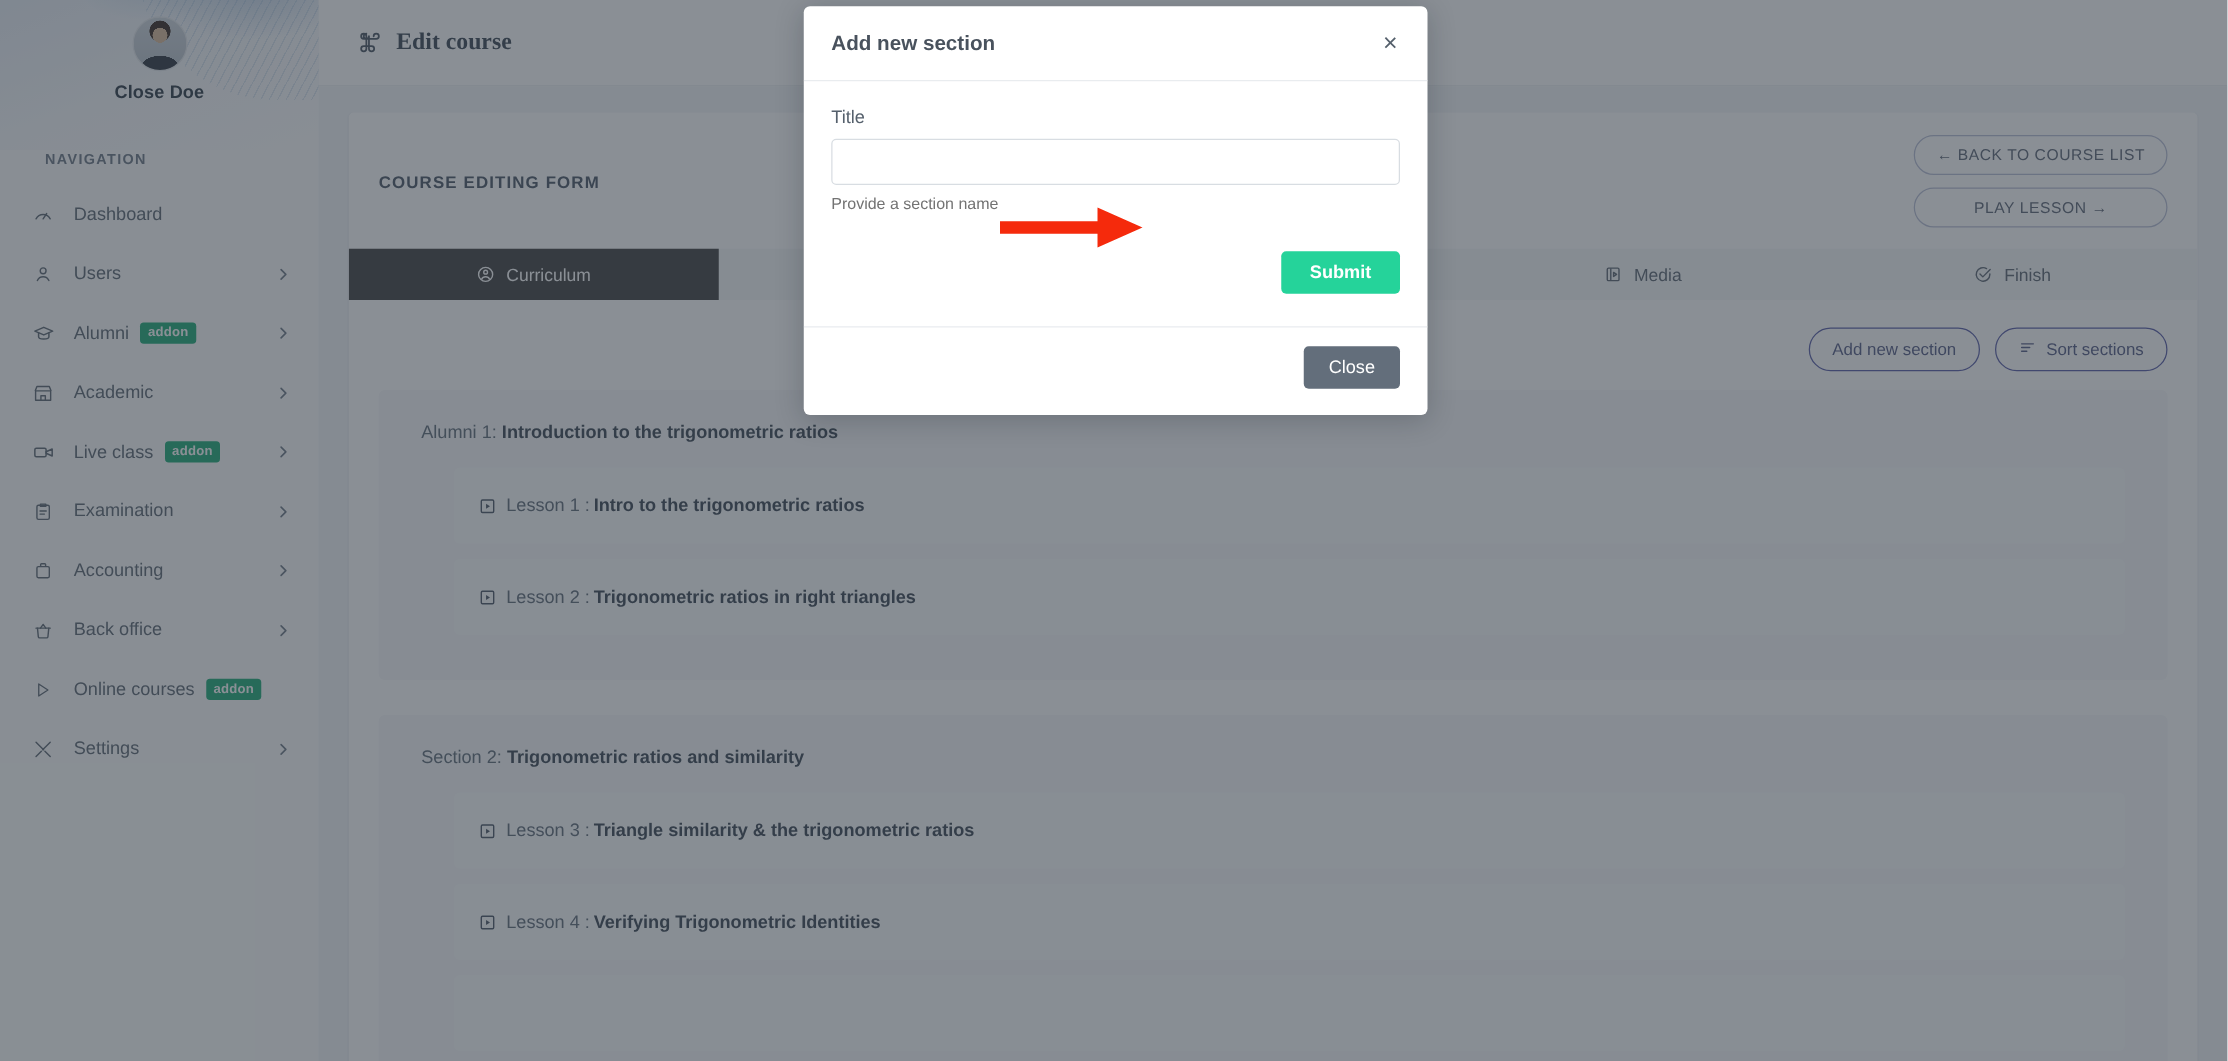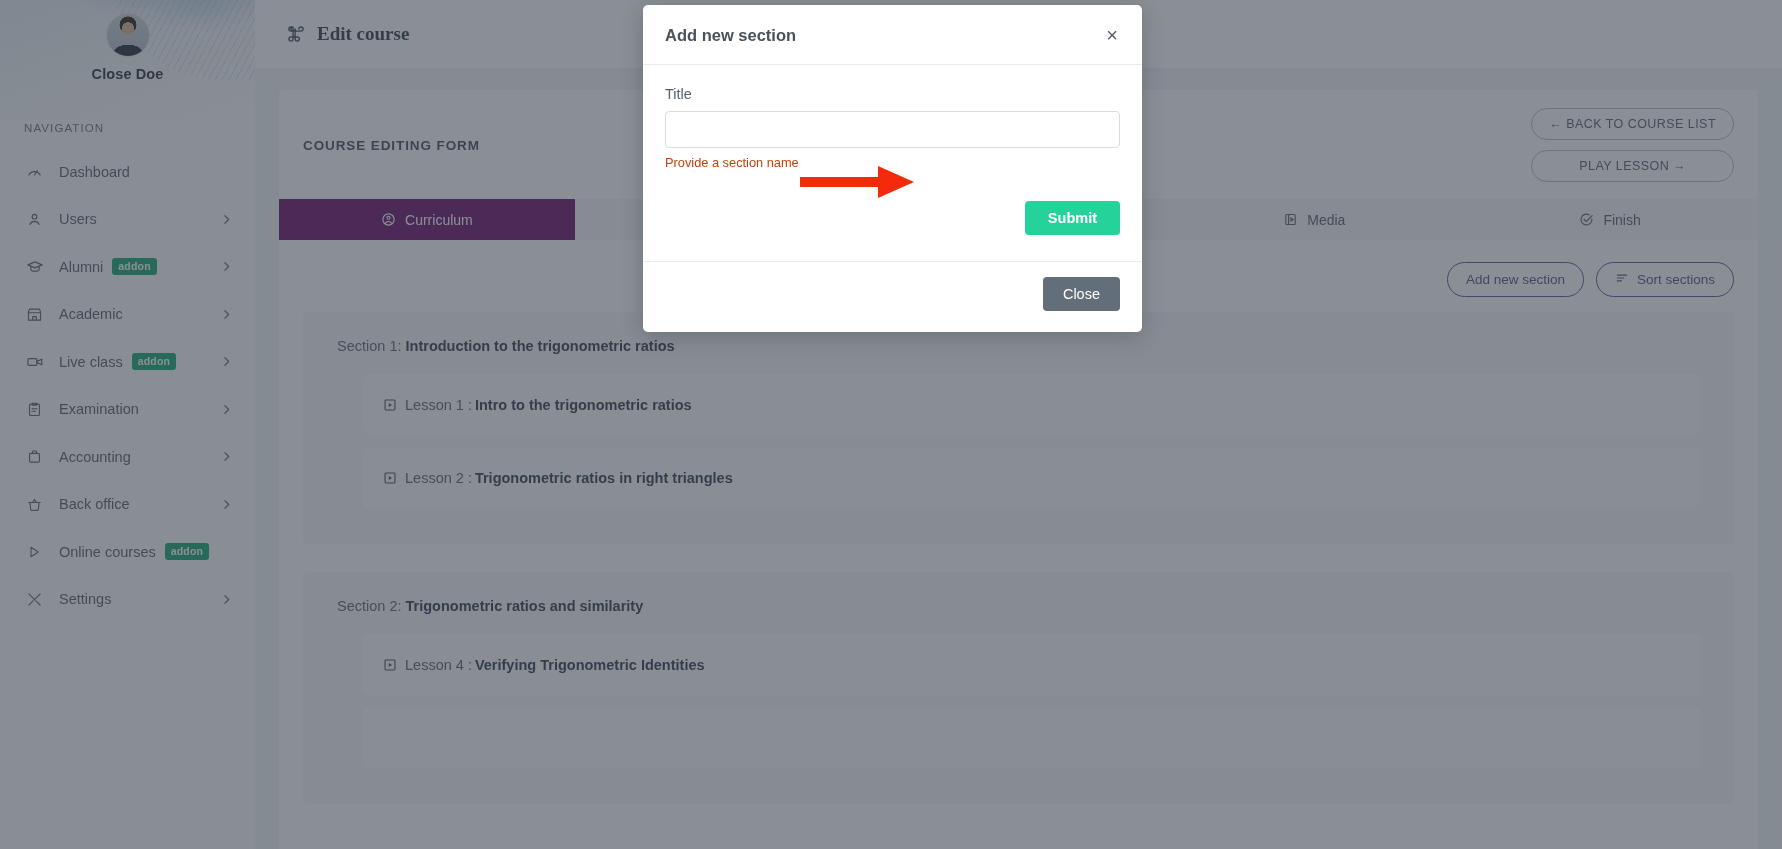--- a/index.html
+++ b/index.html
@@ -42,22 +42,22 @@
       radial-gradient(ellipse 60% 38% at 50% 96%, #2f3640 0 60%, rgba(0,0,0,0) 61%),
       radial-gradient(circle at 50% 26%, #3a2b22 0 22%, rgba(0,0,0,0) 23%),
       linear-gradient(#cfd6dd, #b9c2cb);
     border: 1px solid #e2e6ea;
     overflow: hidden;
   }
   .profile-name {
     margin-top: 9px; font-size: 14.5px; font-weight: 700; color: #2f3b47; letter-spacing: .1px;
   }
   .nav-heading {
-    margin: 40px 0 14px 24px; font-size: 11.5px; letter-spacing: 1.1px;
-    font-weight: 400; color: #6f7a87;
+    margin: 40px 0 14px 36px; font-size: 11.5px; letter-spacing: 1.1px;
+    font-weight: 700; color: #6f7a87;
   }
   .nav-list { list-style: none; margin: 0; padding: 0; }
   .nav-item {
     display: flex; align-items: center; height: 47.5px;
     padding: 0 22px 0 26px; color: #5d6873; font-size: 14.5px; cursor: pointer;
     position: relative;
   }
   .nav-icon { width: 24px; min-width: 24px; display: flex; align-items: center; color: #5d6873; }
   .nav-label { margin-left: 9px; white-space: nowrap; }
   .badge-addon {
@@ -91,21 +91,21 @@
     padding: 8px 17px; cursor: pointer; white-space: nowrap;
     font-family: "Liberation Sans", sans-serif;
   }
 
   
   .tabs { display: flex; width: 100%; background: #f6f7f9; }
   .tab {
     flex: 1; display: flex; align-items: center; justify-content: center; gap: 9px;
     height: 41px; font-size: 14px; color: #5d6873; cursor: pointer; white-space: nowrap;
   }
-  .tab.active { background: #701a75; color: #ffffff; }
+  .tab.active { background: #404040; color: #ffffff; }
   .tab-ico { display: flex; align-items: center; }
 
   
   .sec-toolbar { display: flex; justify-content: flex-end; gap: 12px; padding: 22px 24px 10px; }
   .sec-btn {
     border: 1px solid #5a5fa8; background: transparent; color: #565d86;
     border-radius: 20px; font-size: 13.5px; padding: 8px 18px; cursor: pointer;
     display: inline-flex; align-items: center; gap: 8px;
     font-family: "Liberation Sans", sans-serif;
   }
@@ -148,21 +148,21 @@
     background: none; border: none; cursor: pointer; padding: 0 2px;
     font-family: "Liberation Sans", sans-serif;
   }
   .modal-body { padding: 21px 22px 26px; }
   .field-label { font-size: 14.5px; color: #55606c; margin-bottom: 9px; }
   .field-input {
     width: 100%; height: 37px; border: 1px solid #d8dde2; border-radius: 4px;
     padding: 0 11px; font-size: 14px; color: #3d4854; outline: none;
     font-family: "Liberation Sans", sans-serif; background: #fff;
   }
-  .field-help { font-size: 12.8px; color: #c2410c; margin-top: 7px; }
+  .field-help { font-size: 12.8px; color: #737373; margin-top: 7px; }
   .modal-submit-row { display: flex; justify-content: flex-end; margin-top: 31px; }
   .btn-submit {
     background: #25d39a; color: #ffffff; border: none; border-radius: 4px;
     font-size: 14.5px; font-weight: 700; padding: 9px 23px; cursor: pointer;
     font-family: "Liberation Sans", sans-serif;
   }
   .modal-foot {
     border-top: 1px solid #e9ecef; padding: 15px 22px 21px;
     display: flex; justify-content: flex-end; align-items: flex-end;
   }
@@ -423,21 +423,21 @@
                   </svg>
               </span>
               <span>Sort sections</span>
             </button>
           </div>
 
           <div class="sections">
 
             <div class="section-block">
               <div class="section-head">
-                <span>Section 1:</span>
+                <span>Alumni 1:</span>
                 <b>Introduction to the trigonometric ratios</b>
               </div>
               <div class="lesson-row">
                 <span class="lesson-ico">
                   <svg width="14" height="14" viewBox="0 0 24 24" fill="none" stroke="currentColor" stroke-width="1.9" stroke-linejoin="round">
                       <rect x="3.5" y="3.5" width="17" height="17" rx="1.6"></rect>
                       <path d="M10 8.6 15.4 12 10 15.4z" fill="currentColor" stroke="none"></path>
                     </svg>
                 </span>
                 <span>Lesson 1 :</span>
@@ -460,20 +460,30 @@
                 <span>Section 2:</span>
                 <b>Trigonometric ratios and similarity</b>
               </div>
               <div class="lesson-row">
                 <span class="lesson-ico">
                   <svg width="14" height="14" viewBox="0 0 24 24" fill="none" stroke="currentColor" stroke-width="1.9" stroke-linejoin="round">
                       <rect x="3.5" y="3.5" width="17" height="17" rx="1.6"></rect>
                       <path d="M10 8.6 15.4 12 10 15.4z" fill="currentColor" stroke="none"></path>
                     </svg>
                 </span>
+                <span>Lesson 3 :</span>
+                <b>Triangle similarity &amp; the trigonometric ratios</b>
+              </div>
+              <div class="lesson-row">
+                <span class="lesson-ico">
+                  <svg width="14" height="14" viewBox="0 0 24 24" fill="none" stroke="currentColor" stroke-width="1.9" stroke-linejoin="round">
+                      <rect x="3.5" y="3.5" width="17" height="17" rx="1.6"></rect>
+                      <path d="M10 8.6 15.4 12 10 15.4z" fill="currentColor" stroke="none"></path>
+                    </svg>
+                </span>
                 <span>Lesson 4 :</span>
                 <b>Verifying Trigonometric Identities</b>
               </div>
               <div class="lesson-row"></div>
             </div>
 
           </div>
         </div>
       </div>
     </main>

